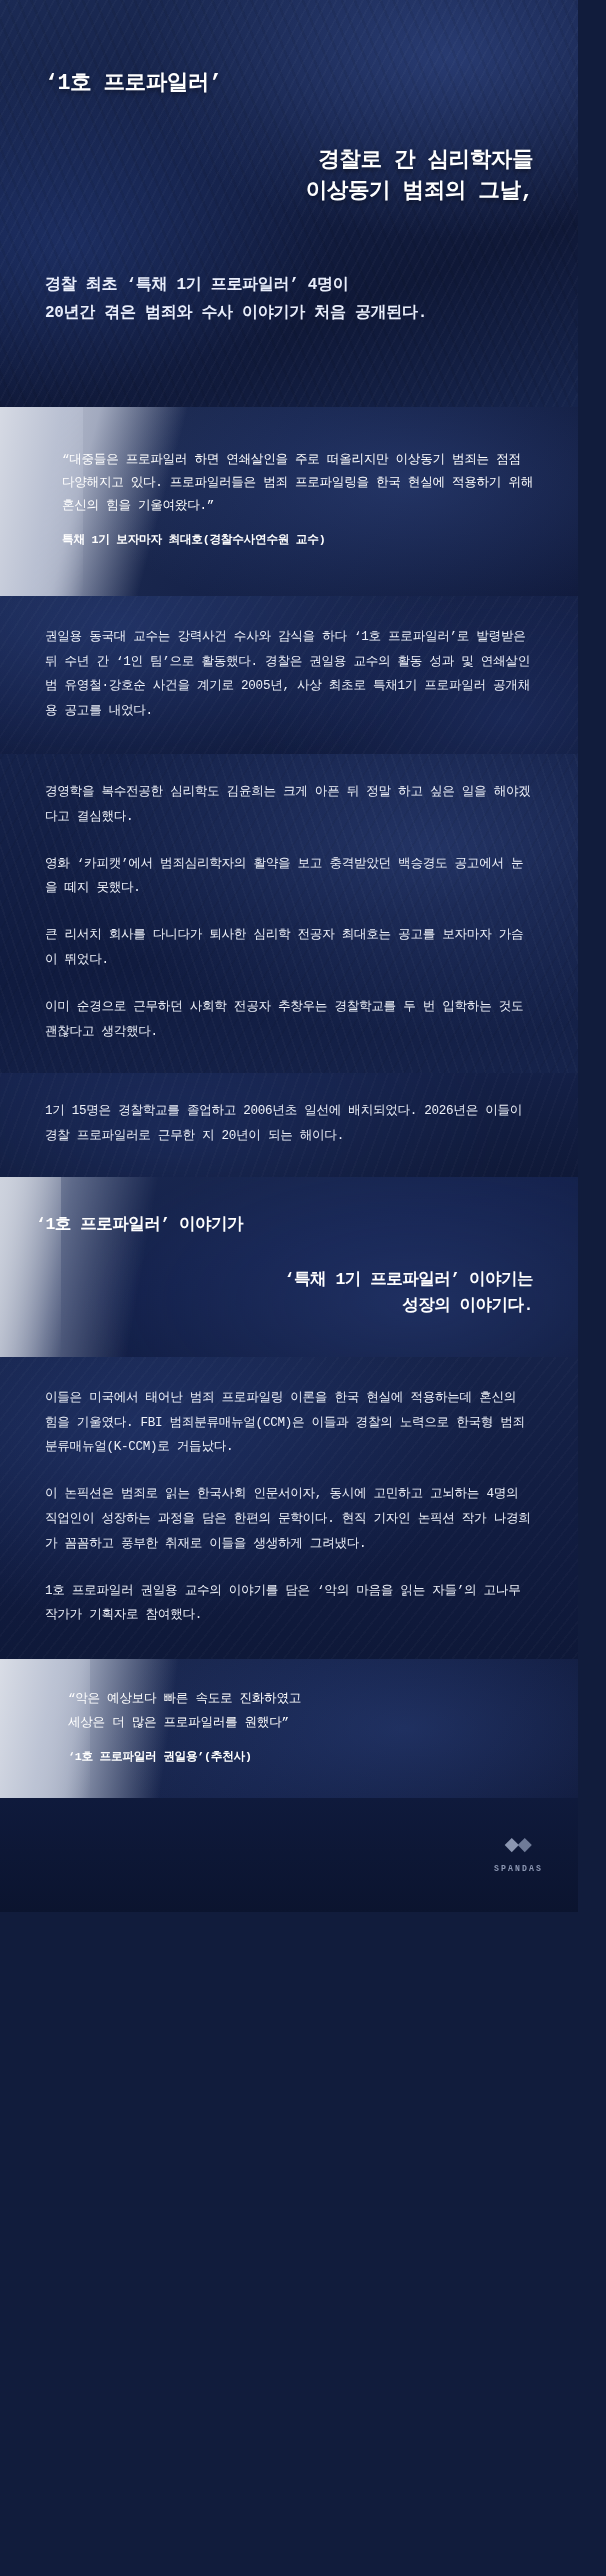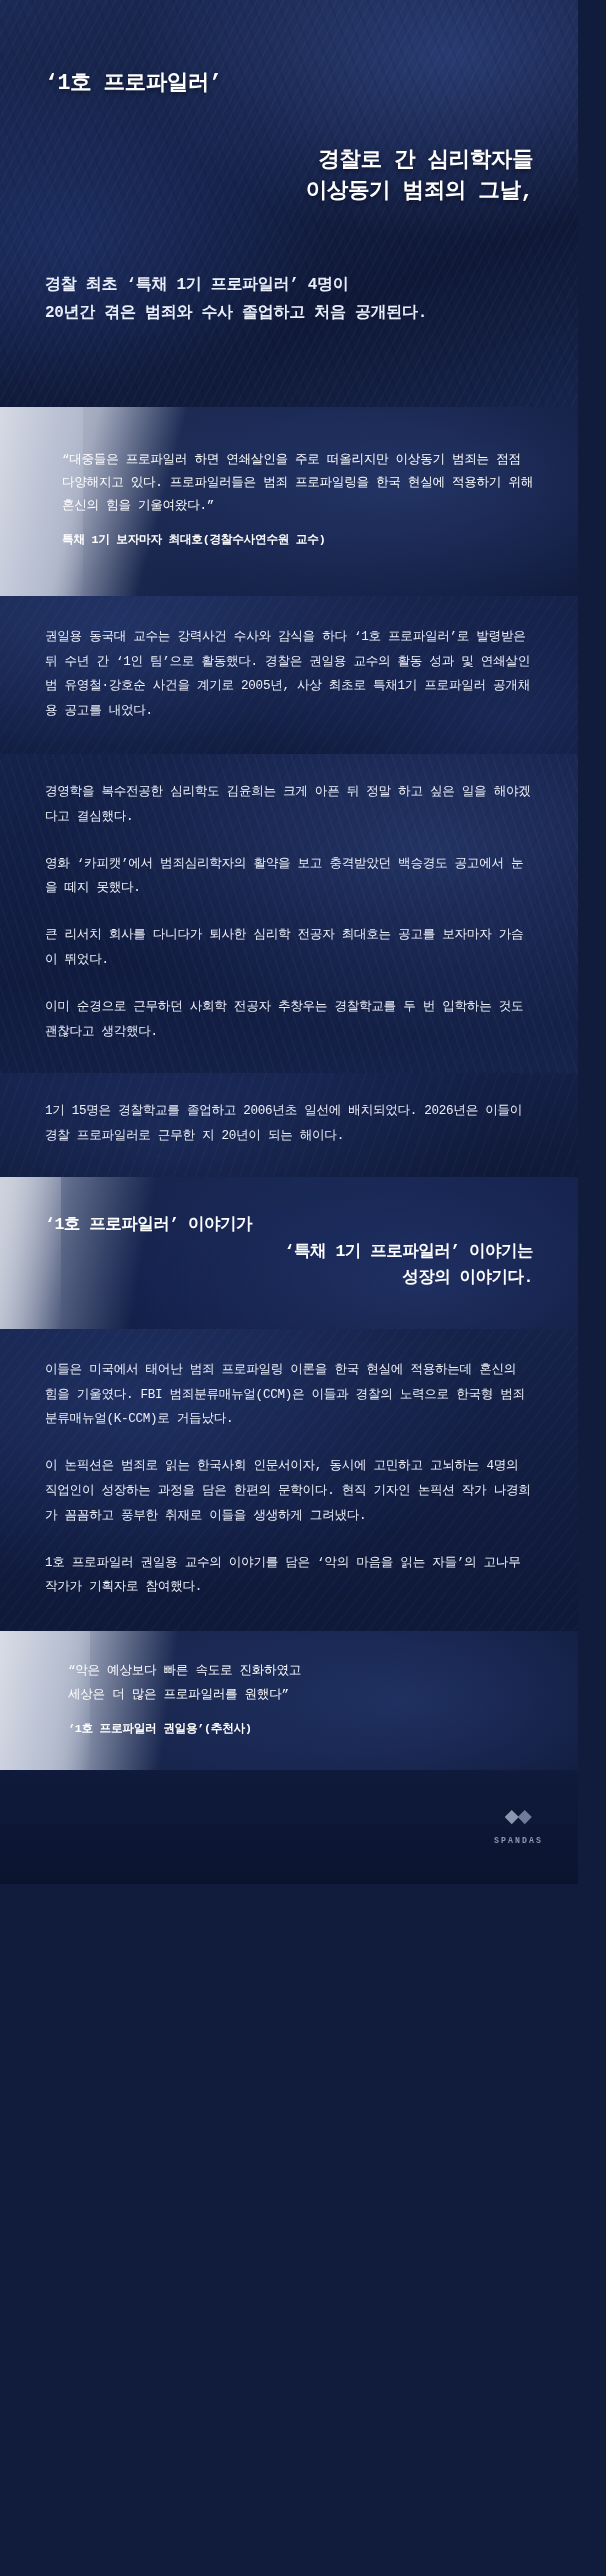--- a/index.html
+++ b/index.html
@@ -163,21 +163,21 @@
     content: "";
     position: absolute;
     inset: 0;
     background: repeating-linear-gradient(110deg, rgba(255,255,255,0.018) 0px, rgba(255,255,255,0.018) 1.7px, rgba(0,0,0,0) 1.7px, rgba(0,0,0,0) 10.4px);
     pointer-events: none;
   }
   .body-c > * { position: relative; z-index: 2; }
 
   
   .split {
-    padding: 35px 45px 38px 45px;
+    padding: 35px 45px 38px 36px;
     background:
       linear-gradient(100deg, rgba(200,205,218,0.9) 0%, rgba(150,160,185,0.55) 12%, rgba(22,35,75,0) 26%),
       radial-gradient(ellipse 450px 225px at 72% 70%, rgba(60,86,160,0.32) 0%, rgba(13,22,52,0) 74%),
       linear-gradient(165deg, #1a2850 0%, #13204a 45%, #0f1a3c 100%);
   }
   .split::before {
     content: "";
     position: absolute;
     left: 0; top: 0; bottom: 0;
     width: 61px;
@@ -185,20 +185,21 @@
   }
   .split > * { position: relative; z-index: 2; }
   .split-h1 {
     font-size: 16.5px;
     font-weight: bold;
     line-height: 1.6;
     letter-spacing: -0.5px;
     color: #ffffff;
   }
   .split-h2 {
+    margin-top: 28px;
     text-align: right;
     font-size: 16.5px;
     font-weight: bold;
     line-height: 1.6;
     letter-spacing: -0.5px;
     color: #ffffff;
   }
 
   
   .closing {
@@ -275,21 +276,21 @@
   <section class="sec hero">
     <h1 class="hero-title">
       <div>‘1호 프로파일러’</div>
     </h1>
     <h2 class="hero-sub">
       <div>경찰로 간 심리학자들</div>
       <div>이상동기 범죄의 그날,</div>
     </h2>
     <div class="hero-lead">
       <div>경찰 최초 ‘특채 1기 프로파일러’ 4명이</div>
-      <div>20년간 겪은 범죄와 수사 졸업하고 처음 공개된다.</div>
+      <div>20년간 겪은 범죄와 수사 이야기가 처음 공개된다.</div>
     </div>
   </section>
 
   <section class="sec quote-sec">
     <p class="quote-text">“대중들은 프로파일러 하면 연쇄살인을 주로 떠올리지만 이상동기 범죄는 점점 다양해지고 있다. 프로파일러들은 범죄 프로파일링을 한국 현실에 적용하기 위해 혼신의 힘을 기울여왔다.”</p>
     <p class="quote-attr">특채 1기 보자마자 최대호(경찰수사연수원 교수)</p>
   </section>
 
   <section class="sec body-a">
     <p class="para">권일용 동국대 교수는 강력사건 수사와 감식을 하다 ‘1호 프로파일러’로 발령받은 뒤 수년 간 ‘1인 팀’으로 활동했다. 경찰은 권일용 교수의 활동 성과 및 연쇄살인범 유영철·강호순 사건을 계기로 2005년, 사상 최초로 특채1기 프로파일러 공개채용 공고를 내었다.</p>

